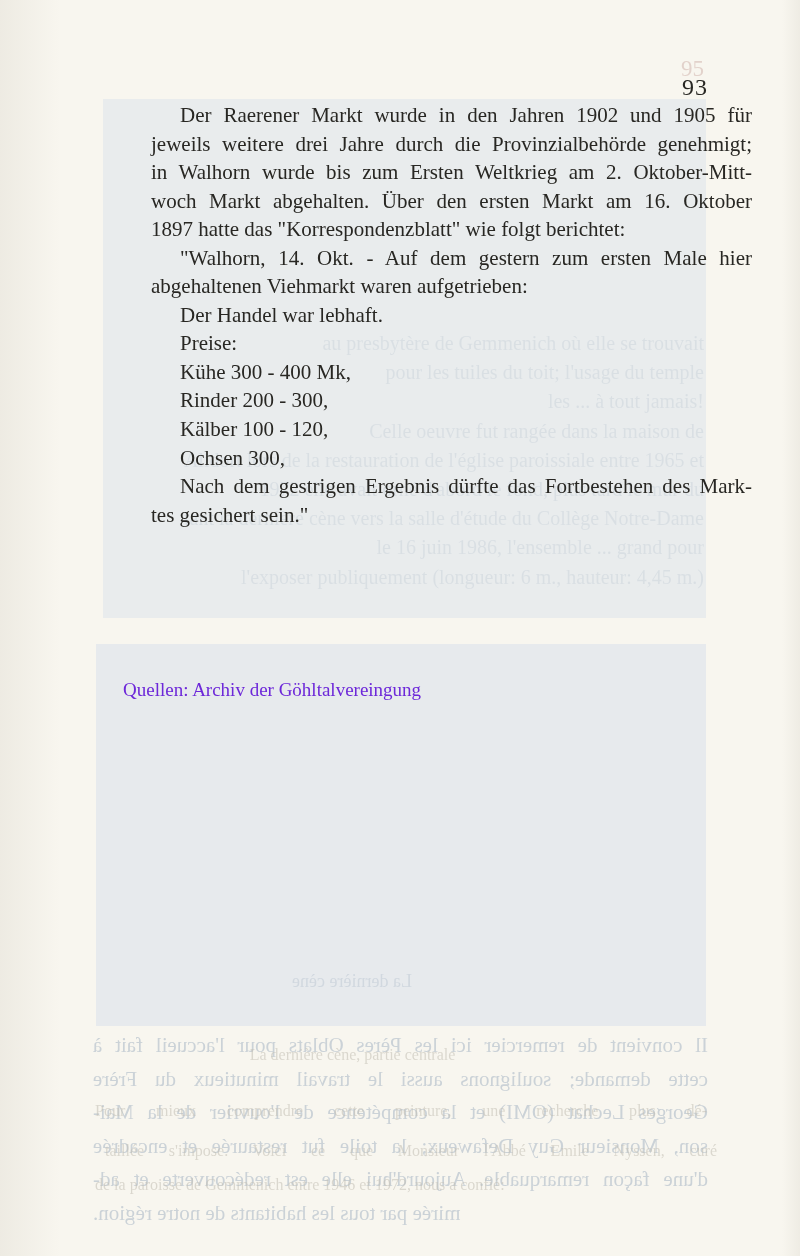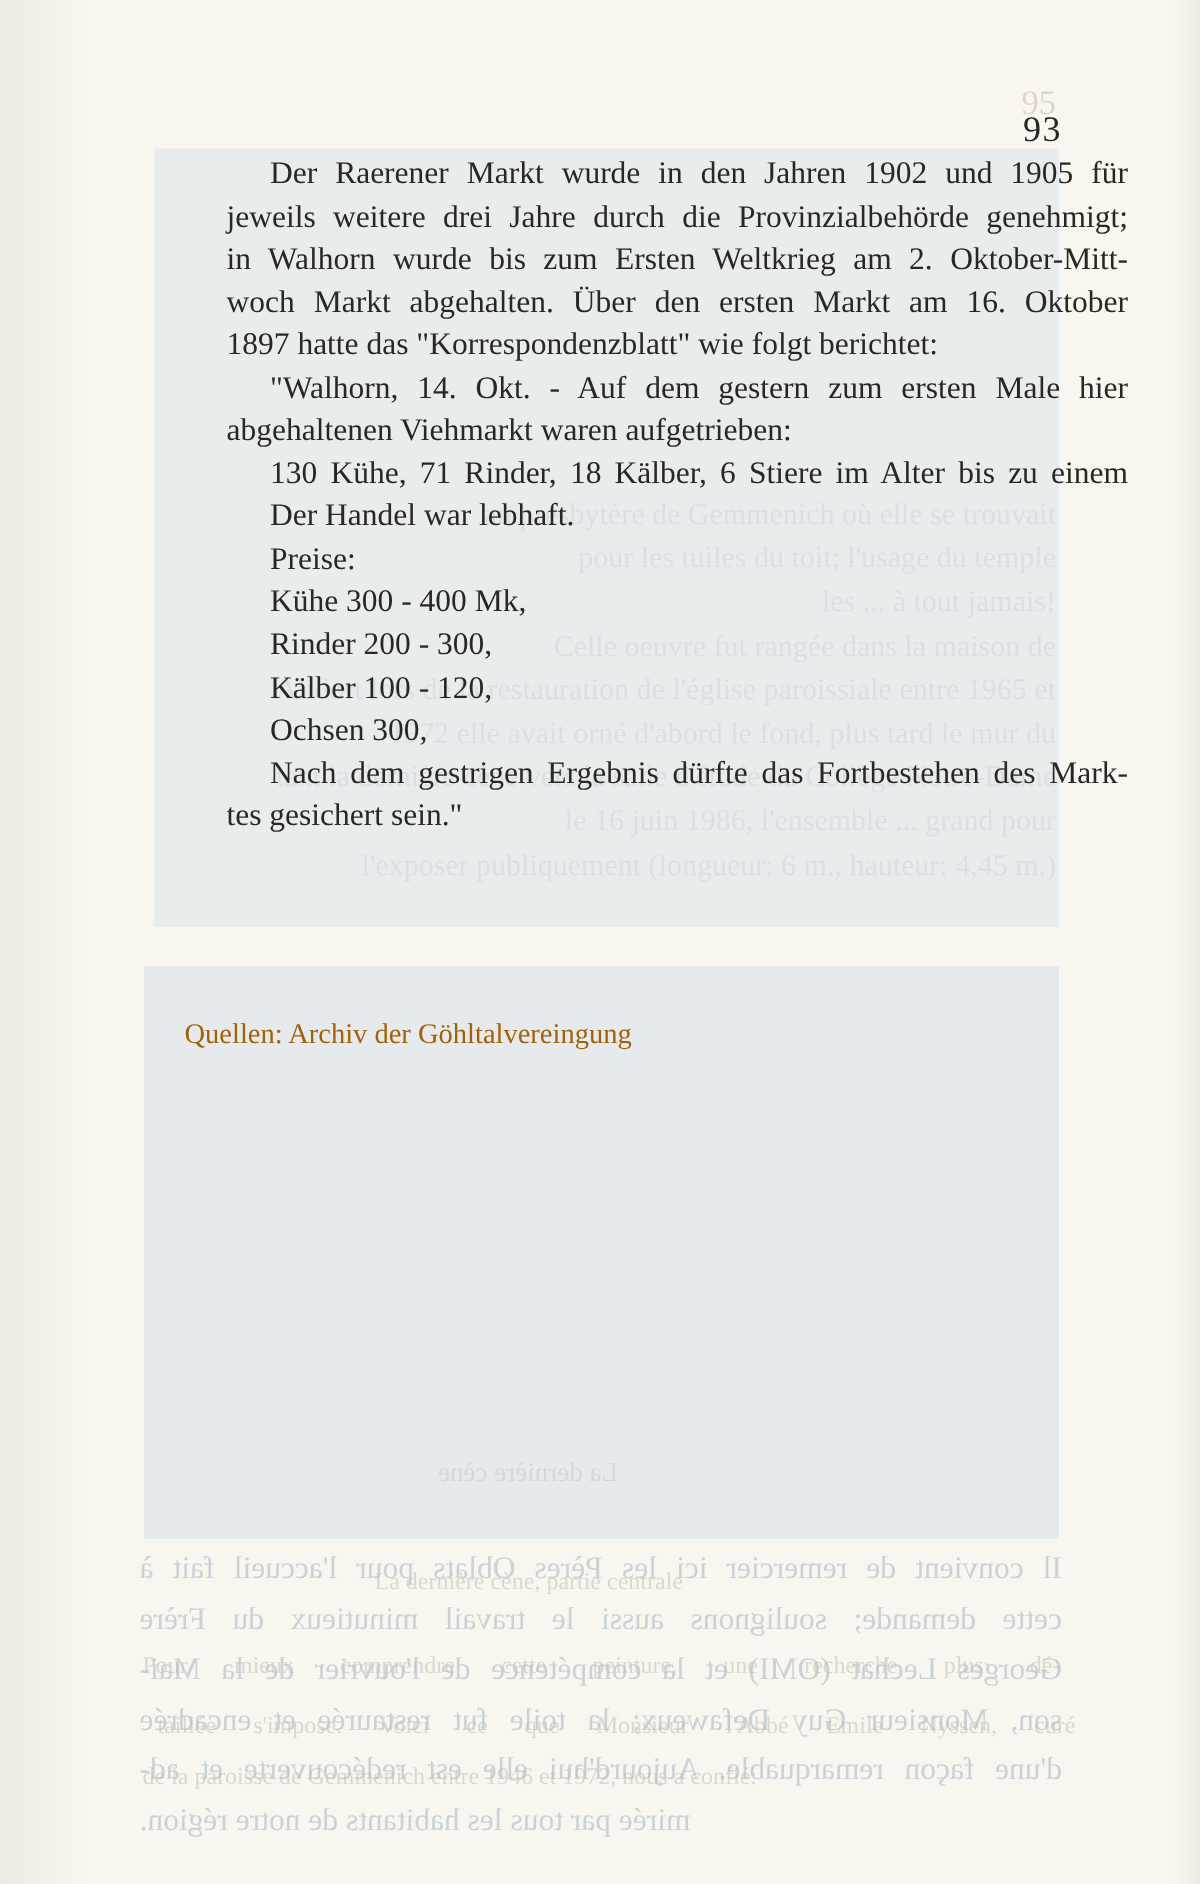--- a/index.html
+++ b/index.html
@@ -50,21 +50,21 @@
     position:absolute;left:103px;top:101px;width:601px;
     font-size:21px;line-height:28.55px;color:var(--ink);padding-left:48px;
   }
   .main-text .line{min-height:28.55px;text-align:left;}
   .main-text .line.just{text-align:justify;text-align-last:justify;}
   .main-text .line.ind{text-indent:29px;}
 
   
   .source-note{
     position:absolute;left:123px;top:679px;width:560px;
-    font-size:19px;color:#a16207;
+    font-size:19px;color:#6d28d9;
   }
 
   
   .ghost{pointer-events:none;}
   .ghost-mid{
     position:absolute;left:103px;top:329px;width:601px;
     font-size:20px;line-height:29.2px;color:var(--ghost-blue);opacity:.20;text-align:right;
   }
   .ghost-mid .gline{min-height:29.2px;}
   .ghost-mid .gline.ind{text-indent:30px;}
@@ -117,21 +117,20 @@
     </div>
 
   <div class="main-text" id="main-lines">
       <div class="line ind just">Der Raerener Markt wurde in den Jahren 1902 und 1905 für</div>
       <div class="line just">jeweils weitere drei Jahre durch die Provinzialbehörde genehmigt;</div>
       <div class="line just">in Walhorn wurde bis zum Ersten Weltkrieg am 2. Oktober-Mitt-</div>
       <div class="line just">woch Markt abgehalten. Über den ersten Markt am 16. Oktober</div>
       <div class="line">1897 hatte das "Korrespondenzblatt" wie folgt berichtet:</div>
       <div class="line ind just">"Walhorn, 14. Okt. - Auf dem gestern zum ersten Male hier</div>
       <div class="line">abgehaltenen Viehmarkt waren aufgetrieben:</div>
-      <div class="line ind just">130 Kühe, 71 Rinder, 18 Kälber, 6 Stiere im Alter bis zu einem</div>
       <div class="line ind">Der Handel war lebhaft.</div>
       <div class="line ind">Preise:</div>
       <div class="line ind">Kühe 300 - 400 Mk,</div>
       <div class="line ind">Rinder 200 - 300,</div>
       <div class="line ind">Kälber 100 - 120,</div>
       <div class="line ind">Ochsen 300,</div>
       <div class="line ind just">Nach dem gestrigen Ergebnis dürfte das Fortbestehen des Mark-</div>
       <div class="line">tes gesichert sein."</div>
     </div>
 

